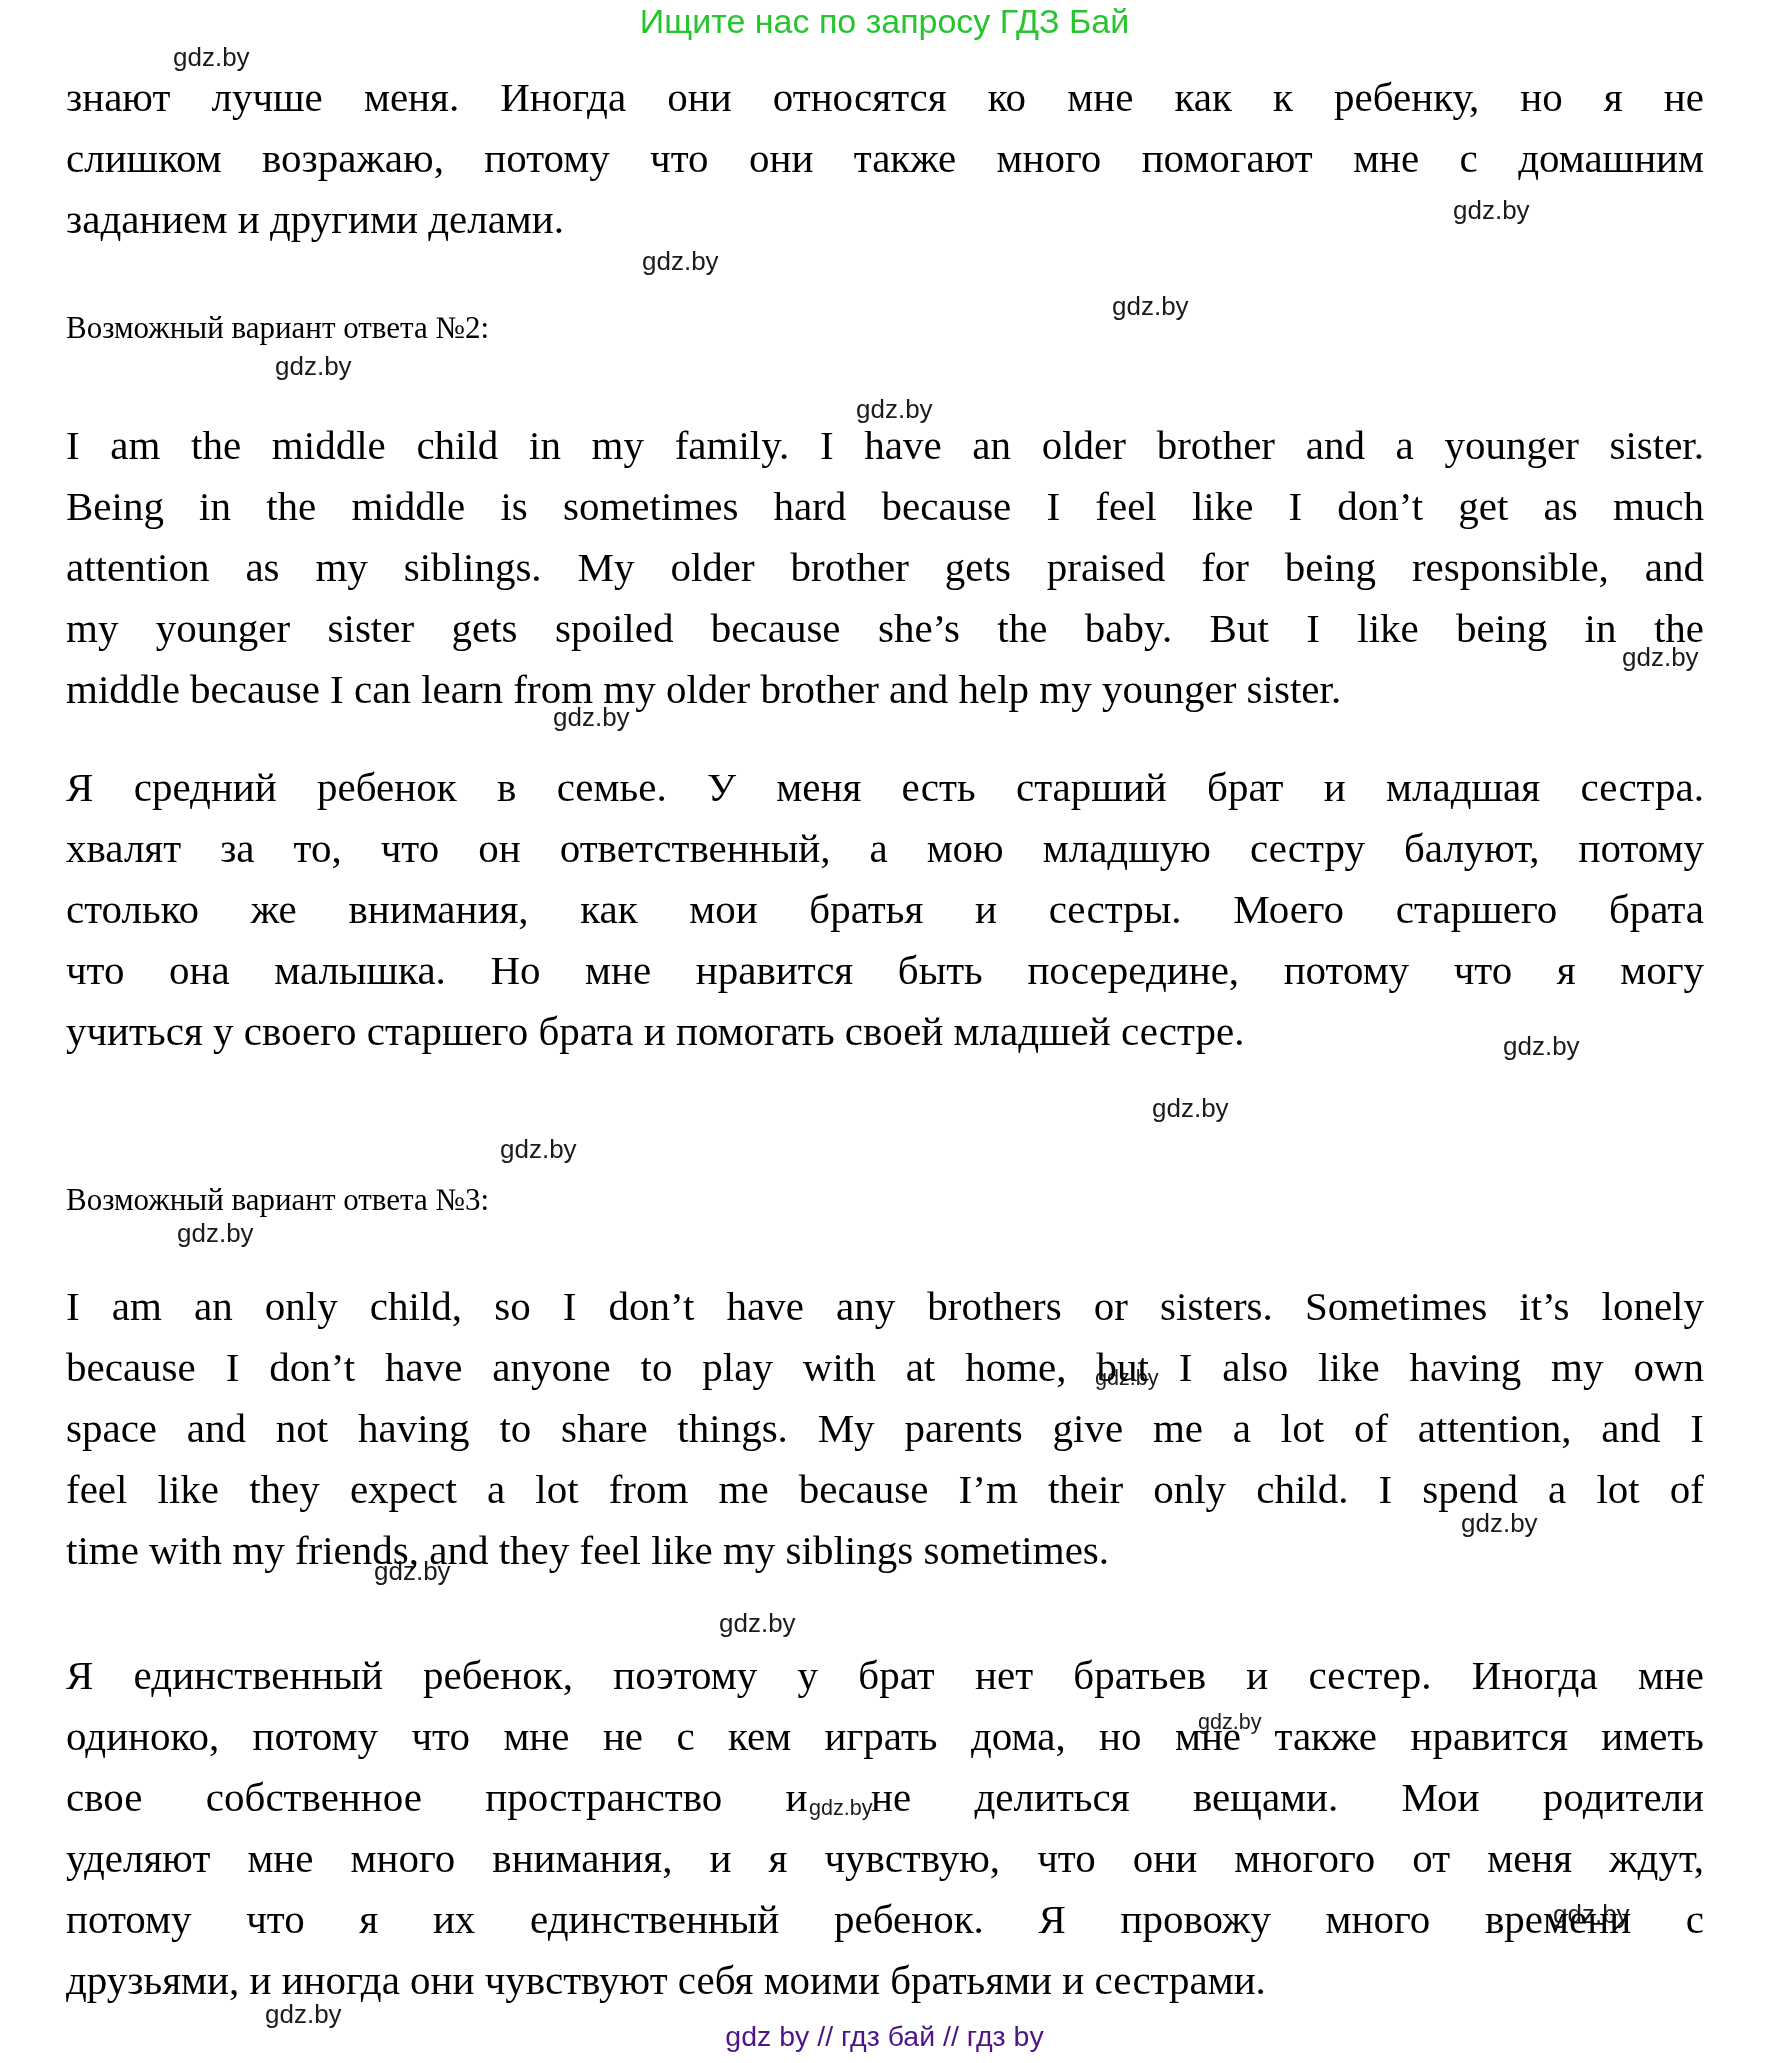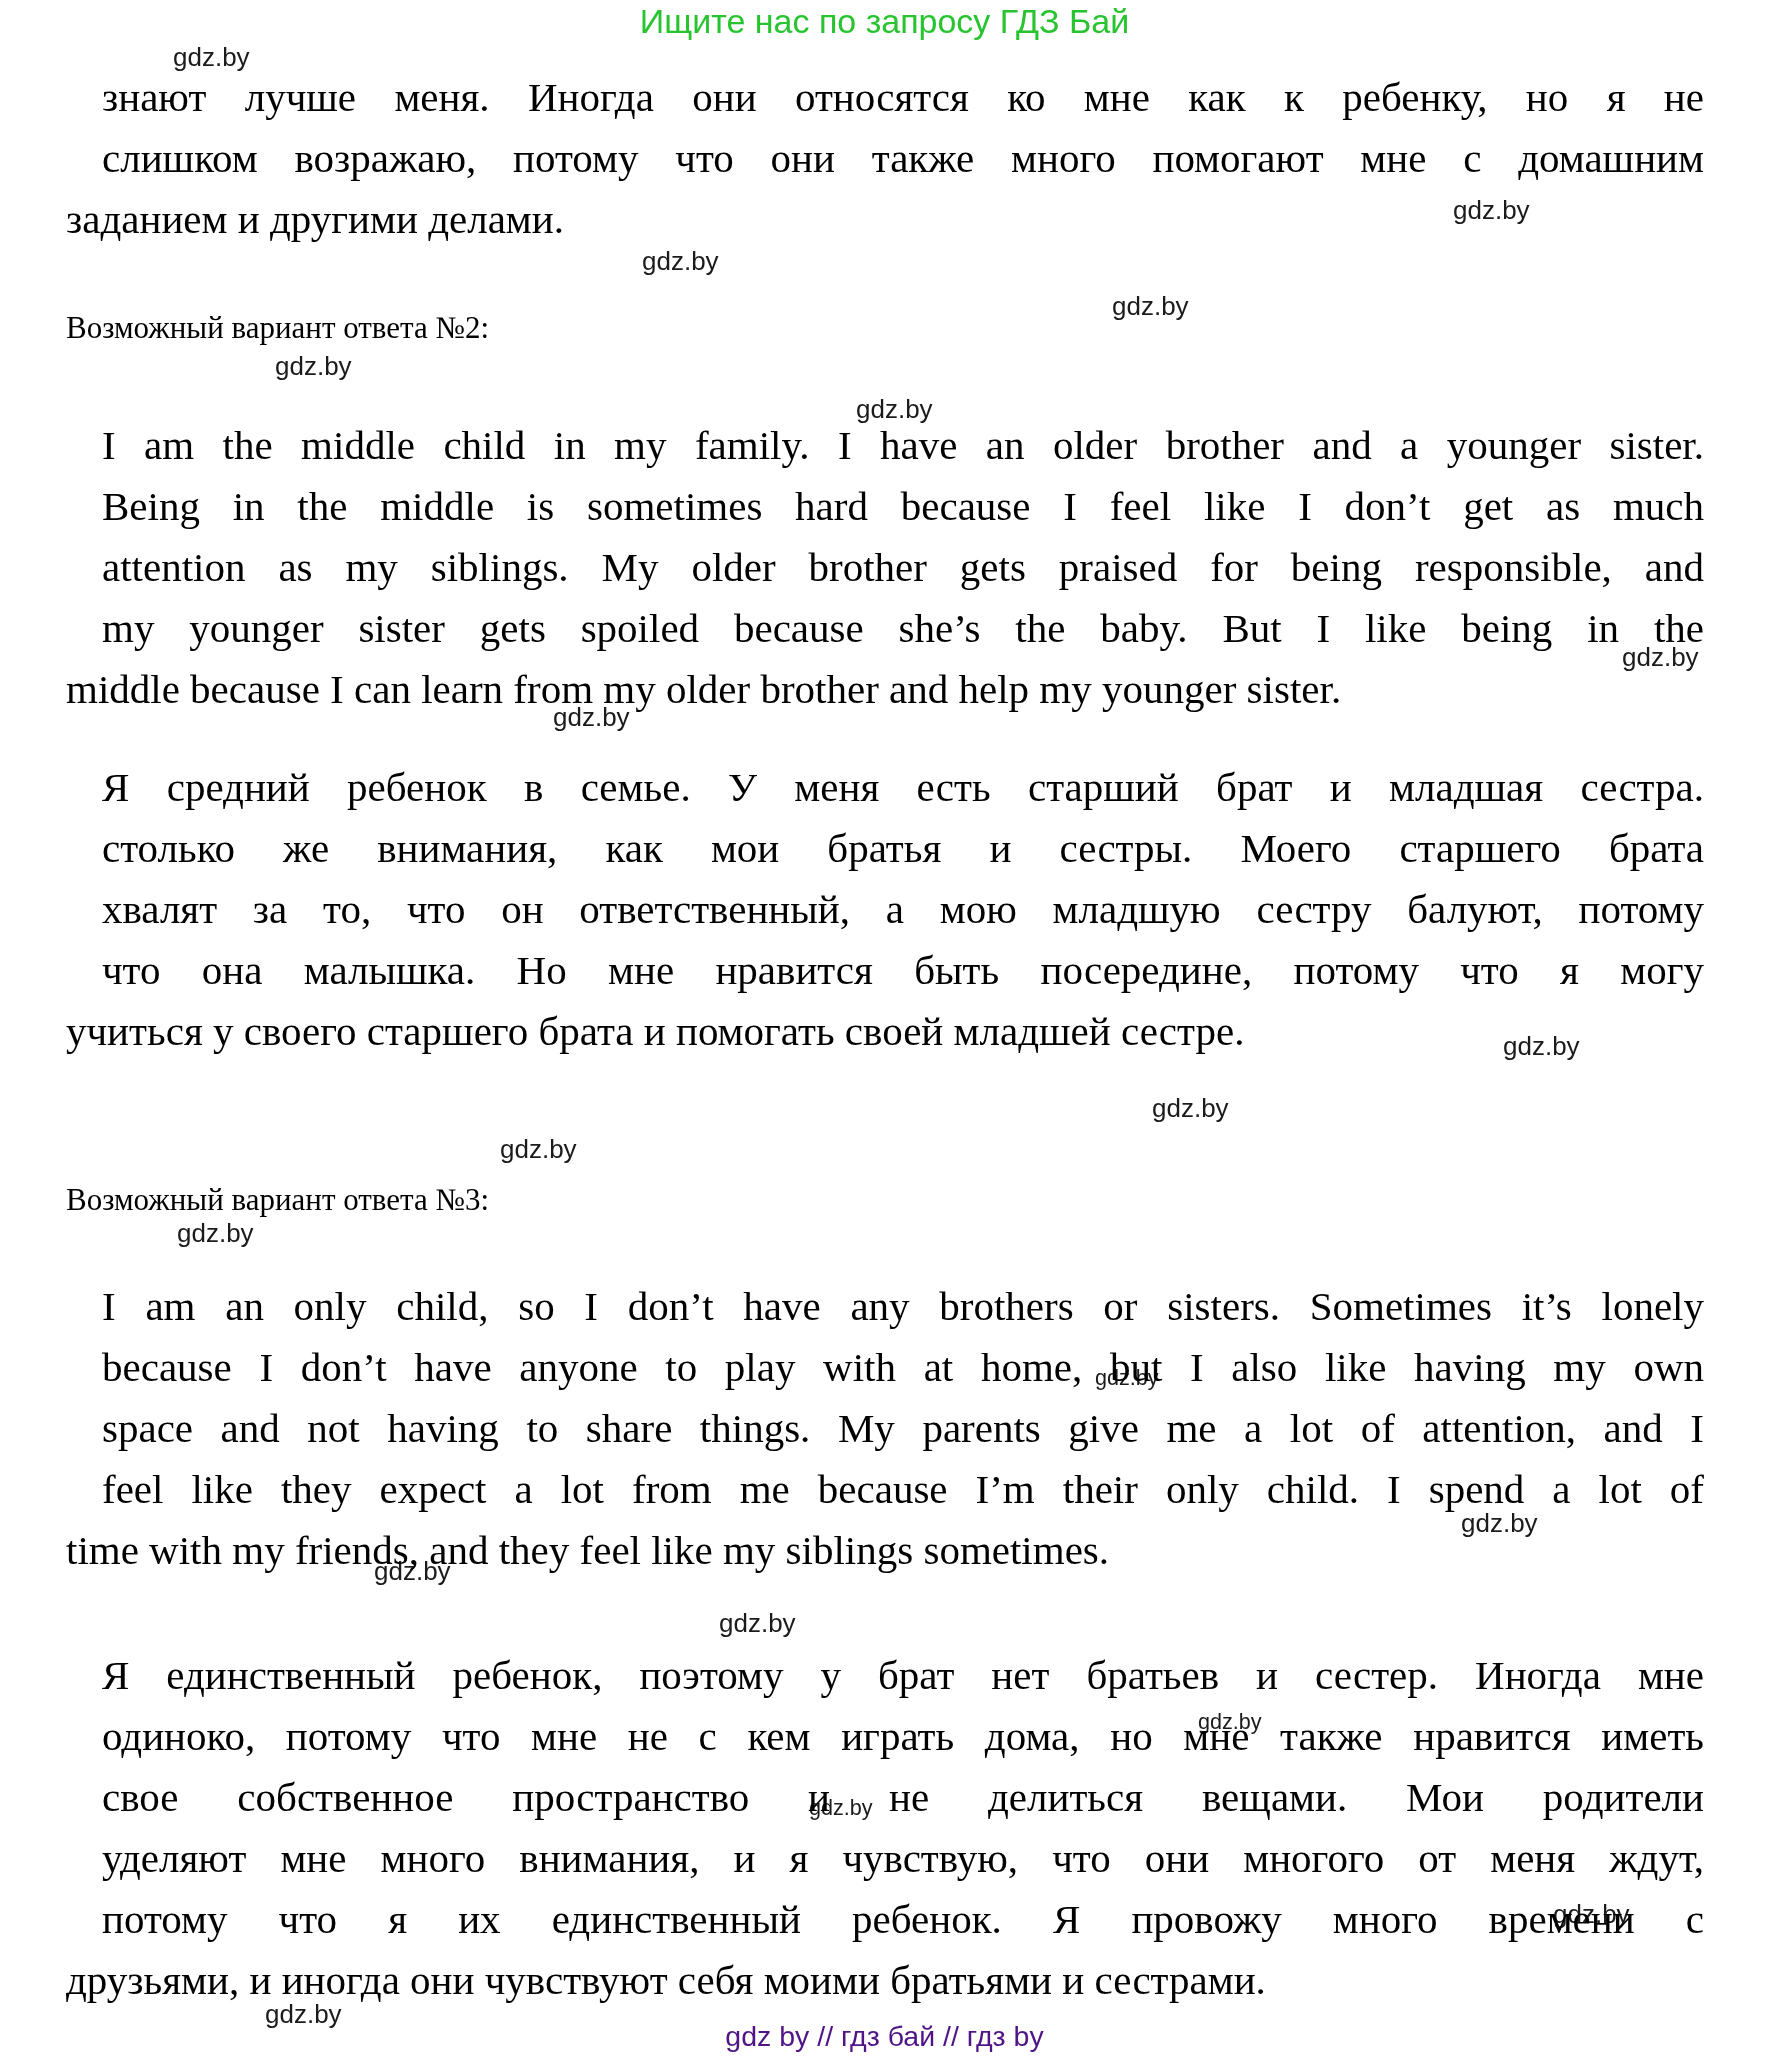--- a/index.html
+++ b/index.html
@@ -39,21 +39,20 @@
   .tl{
     height:61px;
     overflow:hidden;
     text-align:left;
     white-space:nowrap;
   }
   .tl.jl{
     white-space:normal;
     text-align:justify;
     text-align-last:justify;
-    margin-left:36px;
   }
   .heading{
     position:absolute;
     left:66px;
     font-size:31px;
     line-height:61px;
     white-space:nowrap;
   }
   .footer-line{
     position:absolute;
@@ -104,22 +103,22 @@
   <div class="block" style="top:415px">
     <div class="tl jl">I am the middle child in my family. I have an older brother and a younger sister.</div>
     <div class="tl jl">Being in the middle is sometimes hard because I feel like I don’t get as much</div>
     <div class="tl jl">attention as my siblings. My older brother gets praised for being responsible, and</div>
     <div class="tl jl">my younger sister gets spoiled because she’s the baby. But I like being in the</div>
     <div class="tl">middle because I can learn from my older brother and help my younger sister.</div>
   </div>
 
   <div class="block" style="top:757px">
     <div class="tl jl">Я средний ребенок в семье. У меня есть старший брат и младшая сестра.</div>
+    <div class="tl jl">хвалят за то, что он ответственный, а мою младшую сестру балуют, потому</div>
     <div class="tl jl">столько же внимания, как мои братья и сестры. Моего старшего брата</div>
-    <div class="tl jl">хвалят за то, что он ответственный, а мою младшую сестру балуют, потому</div>
     <div class="tl jl">что она малышка. Но мне нравится быть посередине, потому что я могу</div>
     <div class="tl">учиться у своего старшего брата и помогать своей младшей сестре.</div>
   </div>
 
   <div class="heading" style="top:1169px">Возможный вариант ответа №3:</div>
 
   <div class="block" style="top:1276px">
     <div class="tl jl">I am an only child, so I don’t have any brothers or sisters. Sometimes it’s lonely</div>
     <div class="tl jl">because I don’t have anyone to play with at home, but I also like having my own</div>
     <div class="tl jl">space and not having to share things. My parents give me a lot of attention, and I</div>

